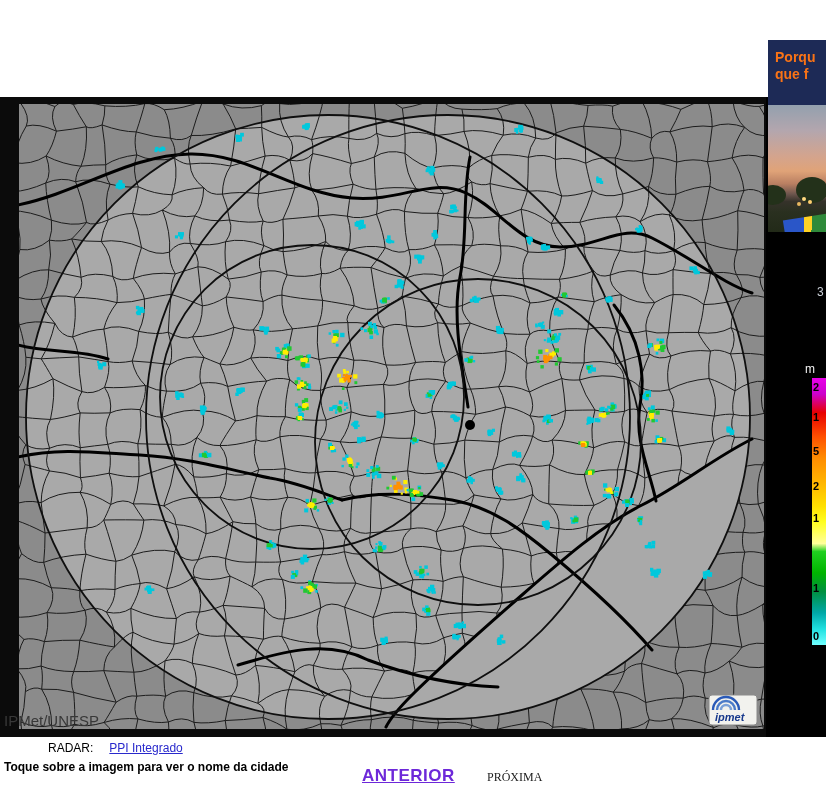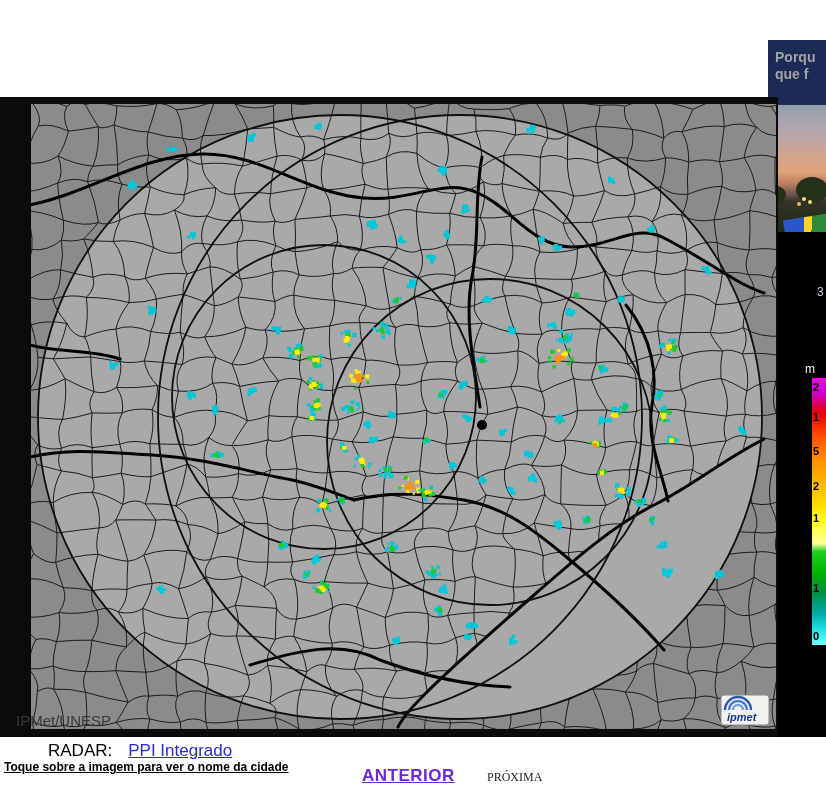--- a/index.html
+++ b/index.html
@@ -1,39 +1,39 @@
 <!DOCTYPE html>
 <html><head>
 <meta charset="utf-8">
 <style>
   html,body{margin:0;padding:0;}
   body{position:relative;width:826px;height:804px;background:#ffffff;overflow:hidden;
        font-family:"Liberation Sans", sans-serif;}
-  .map-frame{position:absolute;left:0;top:97px;width:766px;height:640px;background:#0b0b0b;cursor:pointer;padding-left:12px;}
+  .map-frame{position:absolute;left:0;top:97px;width:766px;height:640px;background:#0b0b0b;cursor:pointer;}
   .map-frame svg{display:block;}
   .sidebar{position:absolute;left:765px;top:97px;width:61px;height:640px;background:#000;}
   .partial-num{position:absolute;left:817px;top:285px;color:#c9ced6;font-size:12px;}
   .legend-unit{position:absolute;left:805px;top:362px;color:#f2f2f2;font-size:12px;}
   .legend-bar{position:absolute;left:812px;top:378px;width:14px;height:267px;}
   .legend-label{position:absolute;left:1px;font-size:11px;font-weight:bold;color:#000;line-height:13px;}
   .ad{position:absolute;left:768px;top:40px;width:58px;height:192px;background:#0b0b0b;cursor:pointer;}
-  .ad-text{height:56px;background:#1d2a56;color:#a3a3a3;font-weight:bold;font-size:14px;
+  .ad-text{height:56px;background:#1d2a56;color:#f97316;font-weight:bold;font-size:14px;
            padding:9px 0 0 7px;line-height:17px;white-space:nowrap;overflow:hidden;}
   .ad-photo{position:relative;height:127px;overflow:hidden;
     background:linear-gradient(180deg,#93a0ae 0%,#b3a6ae 20%,#d3a48e 40%,#e0a378 52%,#b97f62 62%,#6e564e 70%,#35322a 76%,#2a3020 84%,#222a18 100%);}
   .tree{position:absolute;border-radius:50%;background:#23311a;}
   #tree1{width:26px;height:20px;left:-8px;top:80px;}
   #tree2{width:32px;height:26px;left:28px;top:72px;}
   .glow{position:absolute;width:4px;height:4px;border-radius:50%;background:#ffd980;left:34px;top:92px;
         box-shadow:6px 3px 0 #ffcf70,-5px 5px 0 #e8b860;}
   .flag{position:absolute;bottom:-3px;left:16px;width:44px;height:18px;transform:rotate(-9deg);
         background:linear-gradient(100deg,#2a56c8 0 45%,#ffd224 45% 62%,#2f8a3a 62% 100%);}
-  .radar-row{position:absolute;left:48px;top:741px;font-size:17px;color:#000;}
+  .radar-row{position:absolute;left:48px;top:741px;font-size:12px;color:#000;}
   .radar-link{margin-left:16px;color:#2929cc;text-decoration:underline;cursor:pointer;}
-  .hint{position:absolute;left:4px;top:760px;font-size:12px;font-weight:bold;color:#000;text-decoration:underline;}
+  .hint{position:absolute;left:4px;top:760px;font-size:12px;font-weight:bold;color:#000;}
   .prev{position:absolute;left:362px;top:766px;font-size:17px;font-weight:bold;color:#6d28d9;
         text-decoration:underline;letter-spacing:0.5px;cursor:pointer;}
   .next{position:absolute;left:487px;top:770px;font-size:12px;color:#222;cursor:pointer;font-family:Liberation Serif, serif;}
 </style>
 </head>
 <body>
 
 <div class="sidebar">
 </div>
 <span class="partial-num">3</span>

